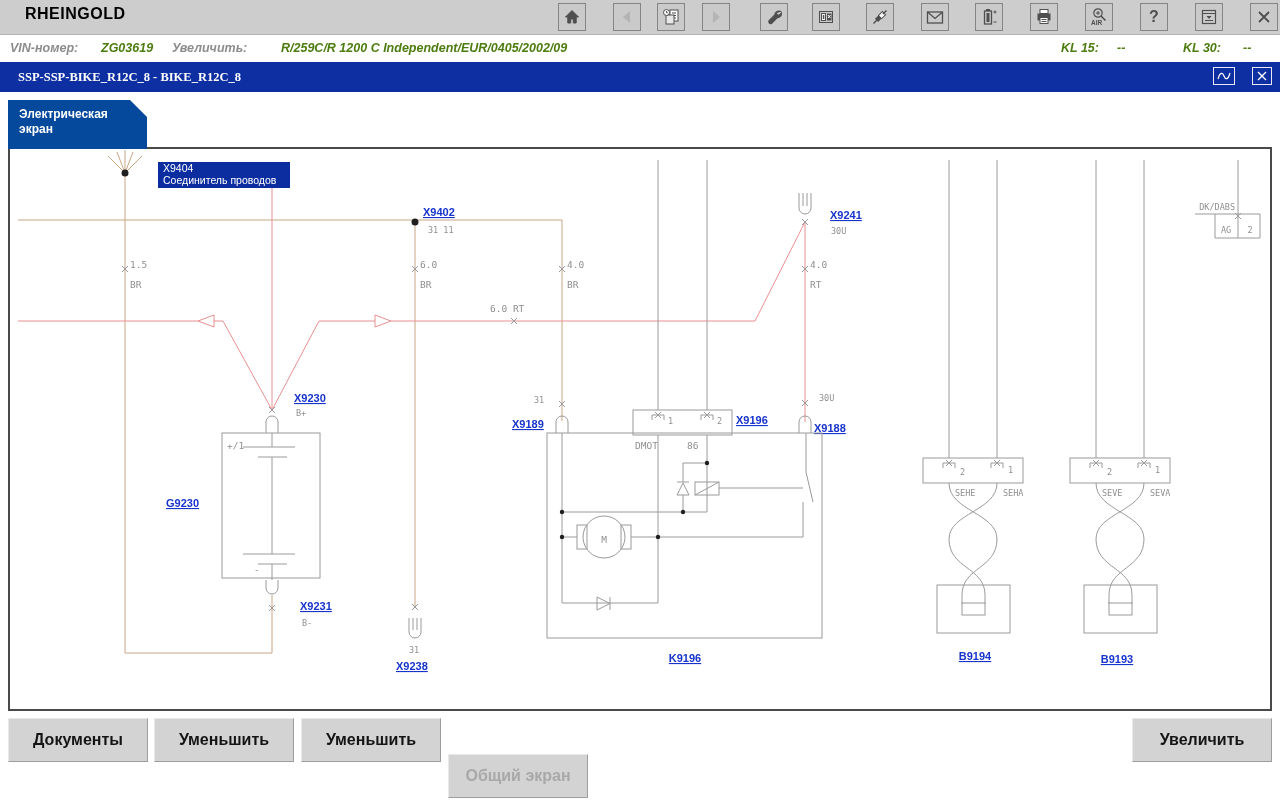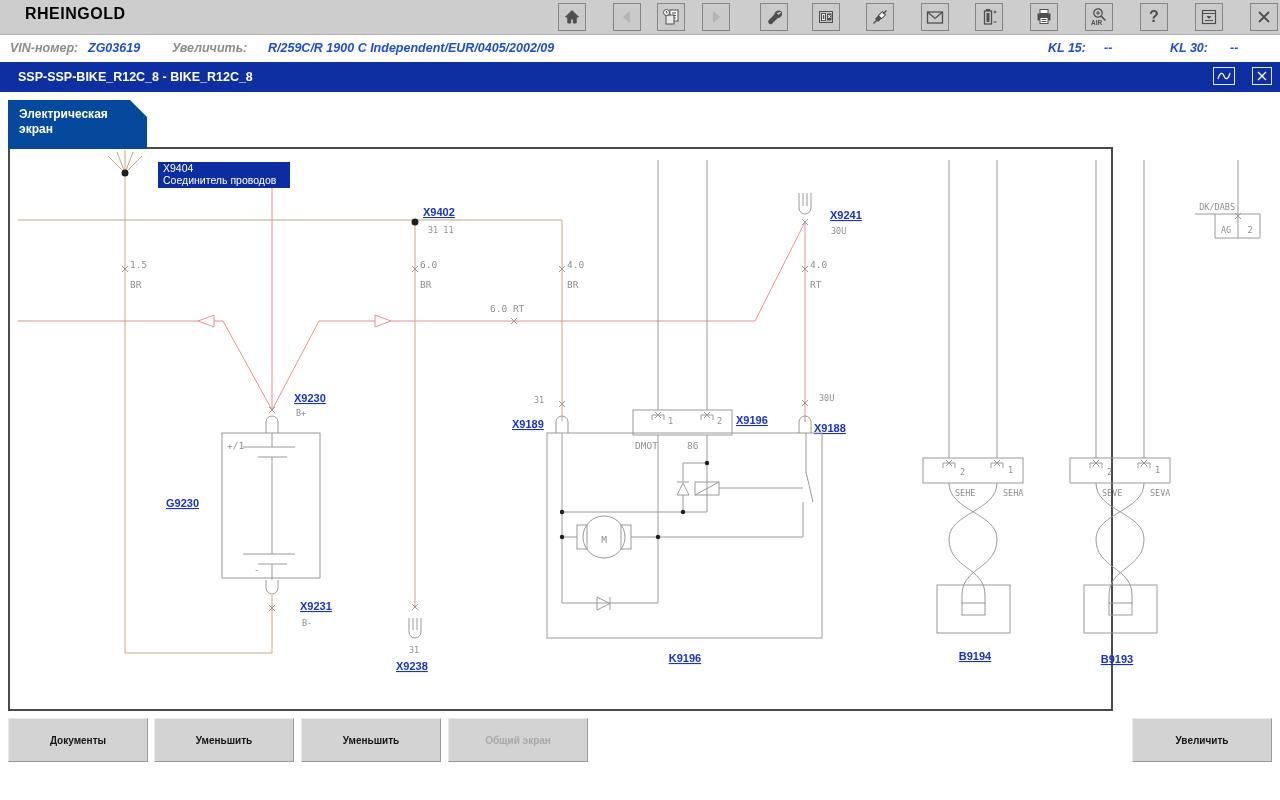--- a/index.html
+++ b/index.html
@@ -10,44 +10,44 @@
   .app-title{position:absolute;left:25px;top:5px;font-size:16px;font-weight:bold;color:#000;letter-spacing:.5px;}
   .tbtn{position:absolute;top:3px;width:28px;height:28px;background:#cacaca;border:1px solid #858585;box-sizing:border-box;display:flex;align-items:center;justify-content:center;}
   .tbtn svg{display:block;}
   .g{fill:#4f4f4f;stroke:#4f4f4f;}
   .gd{fill:#b4b4b4;stroke:#b4b4b4;}
 
   
   .vehicle-bar{position:absolute;left:0;top:35px;width:1280px;height:27px;background:#fff;font-size:12.5px;font-weight:bold;}
   .vehicle-bar span{position:absolute;top:0;line-height:27px;white-space:nowrap;font-style:italic;}
   .vlab{color:#8c8c8c;}
-  .vval{color:#1d4ed8;}
+  .vval{color:#4d7c0f;margin-left:13px;}
 
   
   .doc-bar{position:absolute;left:0;top:62px;width:1280px;height:30px;background:#0d2fa2;}
-  .doc-title{position:absolute;left:18px;top:0;line-height:30px;color:#fff;font-size:12.5px;font-weight:bold;white-space:nowrap;}
+  .doc-title{position:absolute;left:18px;top:0;line-height:30px;color:#fff;font-size:12.5px;font-weight:bold;white-space:nowrap;font-family:Liberation Serif, serif;}
   .bbtn{position:absolute;top:5px;height:18px;border:1px solid rgba(255,255,255,.9);box-sizing:border-box;display:flex;align-items:center;justify-content:center;}
 
   
   .tab{position:absolute;left:8px;top:100px;width:139px;height:49px;background:#05499c;color:#fff;font-size:12px;font-weight:bold;line-height:15px;padding:7px 0 0 11px;box-sizing:border-box;clip-path:polygon(0 0,122px 0,139px 17px,139px 100%,0 100%);z-index:3;}
 
   
-  .canvas{position:absolute;left:8px;top:147px;width:1105px;height:564px;border:2px solid #4a4a4a;box-sizing:border-box;background:#fff;z-index:1;}
+  .canvas{position:absolute;left:8px;top:147px;width:1264px;height:564px;border:2px solid #4a4a4a;box-sizing:border-box;background:#fff;z-index:1;}
   .wr{stroke:#e89090;fill:none;stroke-width:1;}
   .wb{stroke:#c9a684;fill:none;stroke-width:1;}
   .wg{stroke:#9a9a9a;fill:none;stroke-width:1;}
   .lbl{fill:#909090;font-family:"DejaVu Sans Mono",monospace;font-size:9.5px;}
   .lbl8{font-size:8.5px;}
   .lnk{fill:#1733cc;font-family:"Liberation Sans",sans-serif;font-size:11px;font-weight:bold;text-decoration:underline;cursor:pointer;}
   .dot{fill:#1f1f1f;stroke:none;}
   .tipt{fill:#ffffff;font-family:"Liberation Sans",sans-serif;font-size:10.5px;}
 
   
-  .fbtn{position:absolute;top:718px;width:140px;height:44px;background:#d3d3d3;border:1px solid #9d9d9d;border-top-color:#e9e9e9;border-left-color:#e9e9e9;box-sizing:border-box;font-family:"Liberation Sans",sans-serif;font-size:10px;font-weight:bold;color:#141414;display:flex;align-items:center;justify-content:center;cursor:pointer;}
-  .fbtn.disabled{color:#a8a8a8;cursor:default;}
+  .fbtn{position:absolute;top:718px;width:140px;height:44px;background:#d3d3d3;border:1px solid #9d9d9d;border-top-color:#e9e9e9;border-left-color:#e9e9e9;box-sizing:border-box;font-family:"Liberation Sans",sans-serif;font-size:16px;font-weight:bold;color:#141414;display:flex;align-items:center;justify-content:center;cursor:pointer;}
+  .fbtn.disabled{color:#a8a8a8;cursor:default;margin-top:36px;}
 </style>
 </head>
 <body>
 
 <div class="app-header">
   <div class="app-title">RHEINGOLD</div>
 
   <div class="tbtn" style="left:558px">
     <svg width="18" height="16" viewBox="0 0 16 16">
         <path class="g" d="M8,1.5 L14.5,8 H12.2 V14 H9.3 V10 H6.7 V14 H3.8 V8 H1.5 Z"></path>
@@ -138,21 +138,21 @@
     <svg width="16" height="16" viewBox="0 0 16 16">
       <path d="M3,3 L13,13 M13,3 L3,13" stroke="#4f4f4f" stroke-width="1.8" fill="none"></path>
     </svg>
   </div>
 </div>
 
 <div class="vehicle-bar">
   <span class="vlab" style="left:10px">VIN-номер:</span>
   <span class="vval" style="left:88px">ZG03619</span>
   <span class="vlab" style="left:172px">Увеличить:</span>
-  <span class="vval" style="left:268px">R/259C/R 1900 C Independent/EUR/0405/2002/09</span>
+  <span class="vval" style="left:268px">R/259C/R 1200 C Independent/EUR/0405/2002/09</span>
   <span class="vval" style="left:1048px">KL 15:</span>
   <span class="vval" style="left:1104px">--</span>
   <span class="vval" style="left:1170px">KL 30:</span>
   <span class="vval" style="left:1230px">--</span>
 </div>
 
 <div class="doc-bar">
   <div class="doc-title">SSP-SSP-BIKE_R12C_8  -  BIKE_R12C_8</div>
   <div class="bbtn" style="left:1213px;width:22px">
     <svg width="16" height="12" viewBox="0 0 16 12">

